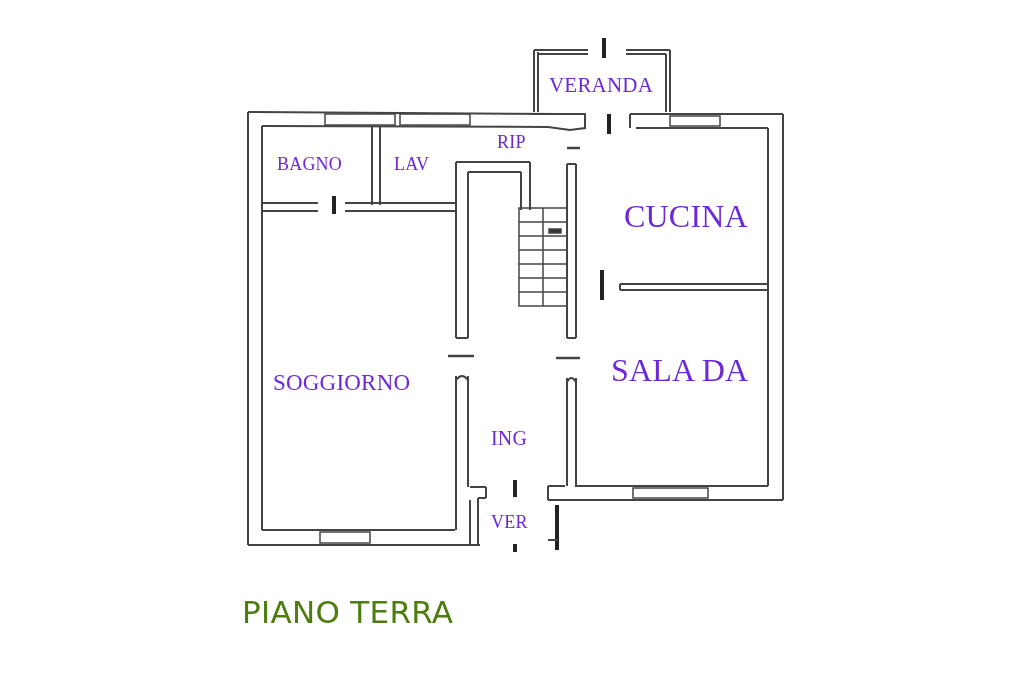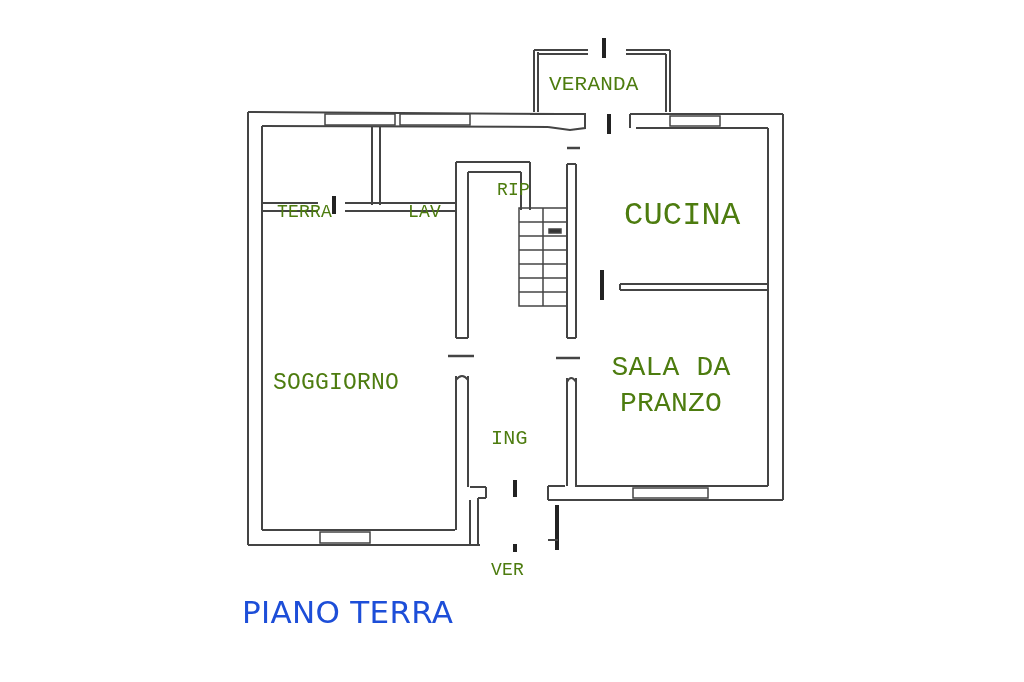--- a/index.html
+++ b/index.html
@@ -1,23 +1,23 @@
 <!DOCTYPE html>
 <html><head>
 <meta charset="utf-8">
 <style>
   html, body { margin: 0; padding: 0; background: #ffffff; }
   body { width: 1024px; height: 682px; position: relative; overflow: hidden;
          font-family: "DejaVu Sans", sans-serif; }
   #plan { position: absolute; left: 0; top: 0; }
-  .label { position: absolute; color: #4d7c0f; font-family: Liberation Mono, monospace;
+  .label { position: absolute; color: #6d28d9; font-family: Liberation Serif, serif;
            font-size: 21px; letter-spacing: 0.2px; white-space: nowrap; line-height: 1.15; }
-  .label.small { font-size: 18px; margin-top: 48px; }
+  .label.small { font-size: 18px; }
   .label.center { text-align: center; }
-  .title { position: absolute; left: 242px; top: 594px; font-size: 31px; color: #1d4ed8;
+  .title { position: absolute; left: 242px; top: 594px; font-size: 31px; color: #4d7c0f;
            font-family: "DejaVu Sans", sans-serif; letter-spacing: 0.3px; }
 </style>
 </head>
 <body>
 
 <svg id="plan" width="1024" height="682" viewBox="0 0 1024 682" xmlns="http://www.w3.org/2000/svg">
   <g fill="none" stroke="#444" stroke-width="2">
 
     <g>
       <line x1="248" y1="112" x2="248" y2="545"></line>
@@ -138,24 +138,23 @@
     <g>
       <line x1="620" y1="284" x2="768" y2="284"></line>
       <line x1="620" y1="290" x2="768" y2="290"></line>
       <line x1="620" y1="284" x2="620" y2="290"></line>
     </g>
   </g>
 </svg>
 
 <div class="label" style="left:549px;top:73px;">VERANDA</div>
 <div class="label small" style="left:497px;top:132px;">RIP</div>
-<div class="label small" style="left:277px;top:154px;">TERRA</div>
-<div class="label small" style="left:408px;top:154px;">LAV</div>
+<div class="label small" style="left:277px;top:154px;">BAGNO</div>
+<div class="label small" style="left:394px;top:154px;">LAV</div>
 <div class="label" style="left:624px;top:198px;font-size:32px;">CUCINA</div>
 <div class="label" style="left:273px;top:370px;font-size:23px;">SOGGIORNO</div>
-<div class="label center" style="left:611px;top:352px;width:120px;font-size:28px;text-align:center;">
+<div class="label center" style="left:611px;top:352px;width:120px;font-size:32px;text-align:center;">
   <div>SALA DA</div>
-  <div style="margin-top:4px;">PRANZO</div>
 </div>
 <div class="label" style="left:491px;top:427px;font-size:20px;">ING</div>
 <div class="label small" style="left:491px;top:512px;text-align:center;">VER</div>
 
 <div class="title">PIANO TERRA</div>
 
 </body></html>

